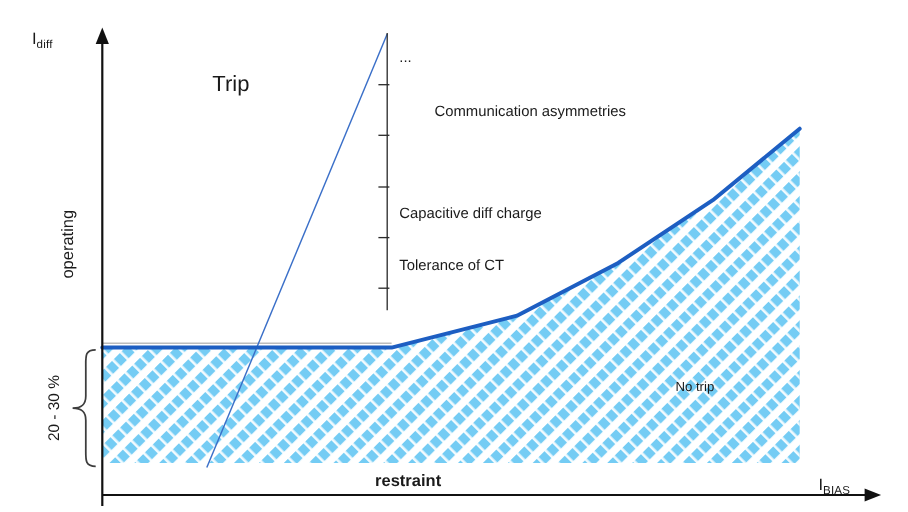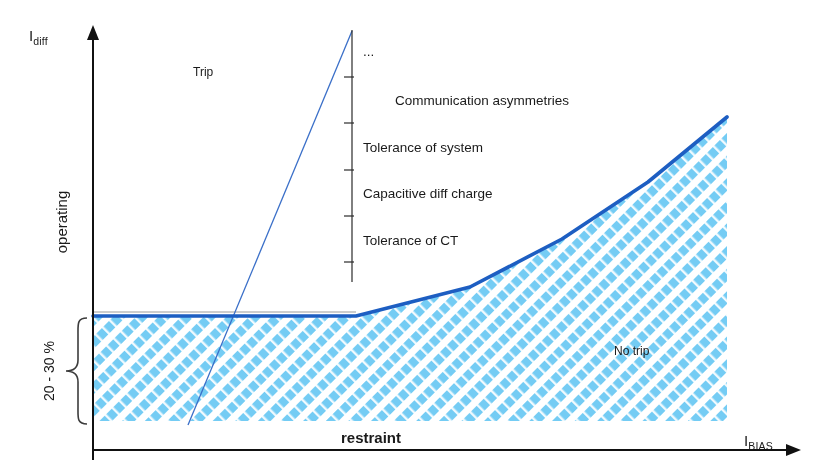--- a/index.html
+++ b/index.html
@@ -59,23 +59,22 @@
   <div class="lbl axis-sym" style="left:29px; top:27px;">
     <span>I</span><span class="sub">diff</span>
   </div>
   <div class="lbl axis-sym" style="left:744px; top:432px;">
     <span>I</span><span class="sub">BIAS</span>
   </div>
 
   <div class="lbl rot" style="left:62px; top:222px;">operating</div>
   <div class="lbl rot" style="left:49px; top:371px; font-size:14px;">20 - 30 %</div>
 
-  <div class="lbl" style="left:193px; top:66px; font-size:12px;">Trip</div>
+  <div class="lbl" style="left:193px; top:66px; font-size:20px;">Trip</div>
   <div class="lbl" style="left:614px; top:345px; font-size:12px;">No trip</div>
   <div class="lbl" style="left:341px; top:429px;font-weight:bold;">restraint</div>
 
   <div class="lbl scale-lbl" style="left:363px; top:44px;">...</div>
   <div class="lbl scale-lbl" style="left:363px; top:93px;margin-left:32px;">Communication asymmetries</div>
-  <div class="lbl scale-lbl" style="left:363px; top:140px;">Tolerance of system</div>
   <div class="lbl scale-lbl" style="left:363px; top:186px;">Capacitive diff charge</div>
   <div class="lbl scale-lbl" style="left:363px; top:233px;">Tolerance of CT</div>
 
 </div>
 
 </body></html>

